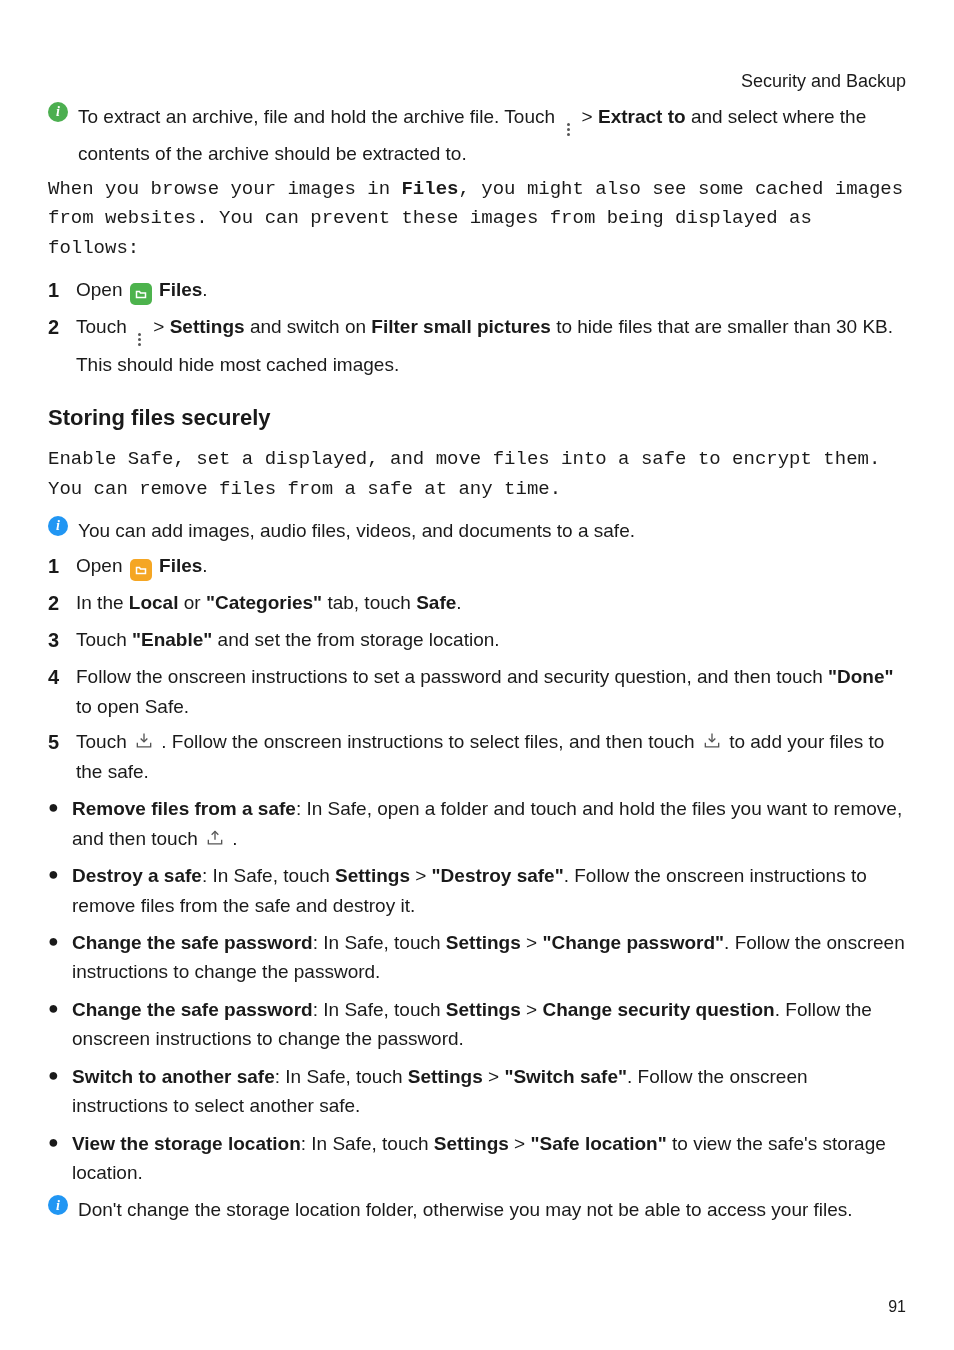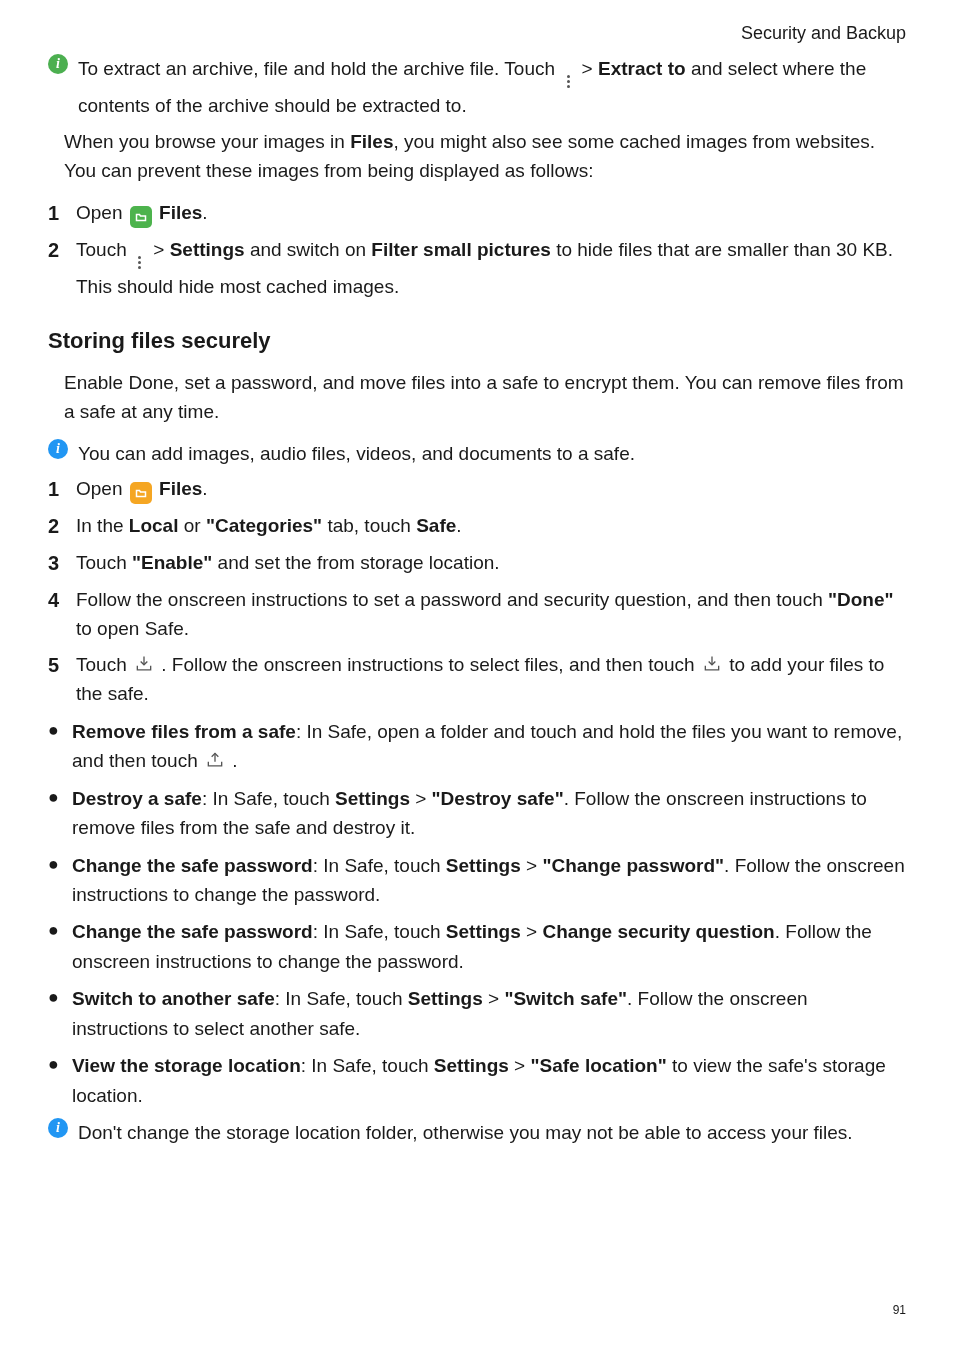--- a/index.html
+++ b/index.html
@@ -16,34 +16,36 @@
     box-sizing: border-box;
     width: 954px;
     min-height: 1350px;
     padding: 20px 48px 40px 48px;
     position: relative;
   }
   .header-right {
     text-align: right;
     font-size: 18px;
     margin-bottom: 6px;
+    margin-top: 48px;
   }
   .footer-right {
     position: absolute;
     bottom: 30px;
     right: 48px;
-    font-size: 12px;
+    font-size: 16px;
   }
   .h2 {
     font-weight: bold;
     font-size: 22px;
     margin: 22px 0 10px 0;
   }
   .para {
-    margin: 6px 0 12px 16px;
+    margin: 6px 0 12px 0;
+    font-family: Liberation Mono, monospace;
   }
   .bold { font-weight: bold; text-align: center; }
   .indent { margin-left: 28px; }
   .tip-row, .bullet-row, .num-row {
     display: flex;
     align-items: flex-start;
     gap: 10px;
     margin: 6px 0;
   }
   .bullet-row { margin: 8px 0; }
@@ -162,21 +164,21 @@
         </span>
       <span> &gt; </span>
       <span class="bold">Settings</span>
       <span> and switch on </span>
       <span class="bold">Filter small pictures</span>
       <span> to hide files that are smaller than 30 KB. This should hide most cached images.</span>
     </div>
   </div>
 
   <div class="h2">Storing files securely</div>
-  <p class="para">Enable Done, set a password, and move files into a safe to encrypt them. You can remove files from a safe at any time.</p>
+  <p class="para">Enable Safe, set a displayed, and move files into a safe to encrypt them. You can remove files from a safe at any time.</p>
 
   <div class="tip-row">
     <span class="info-badge info-blue">i</span>
     <div class="row-body"><span>You can add images, audio files, videos, and documents to a safe.</span></div>
   </div>
 
   <div class="num-row">
     <span class="marker">1</span>
     <div class="row-body">
       <span>Open </span>

